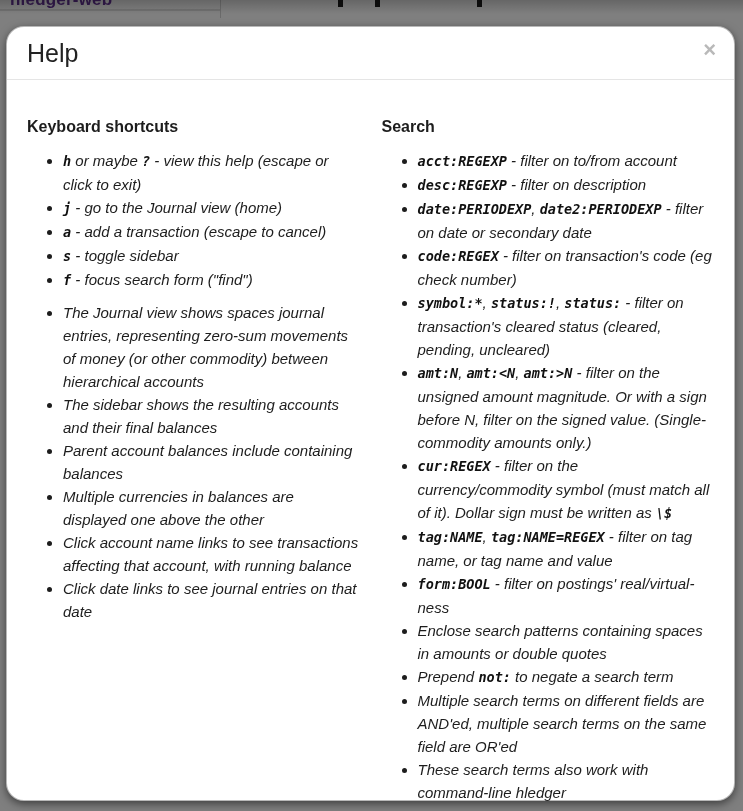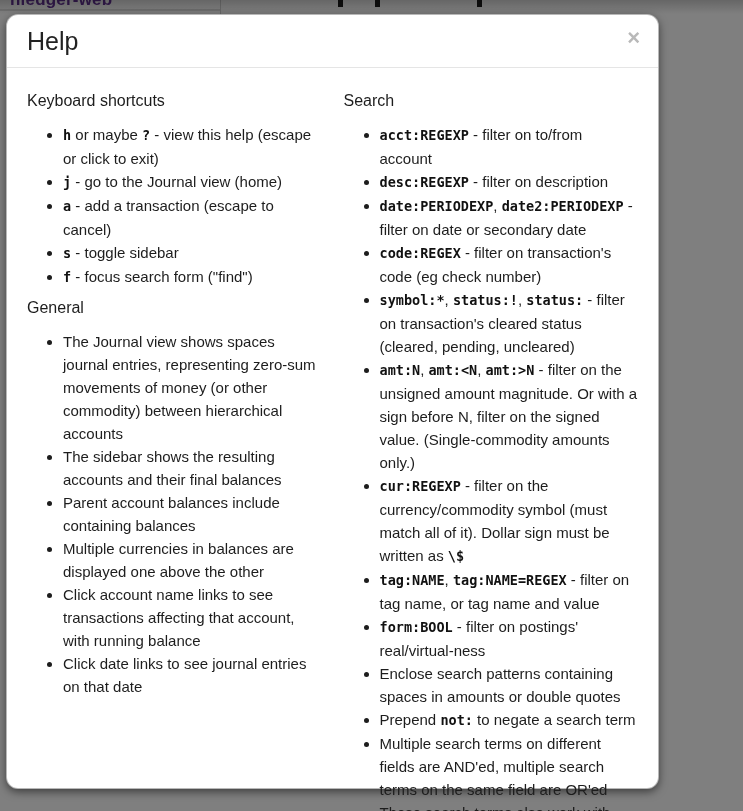--- a/index.html
+++ b/index.html
@@ -20,39 +20,39 @@
   .glyph-mark.m1{left:338px;}
   .glyph-mark.m2{left:375px;}
   .glyph-mark.m3{left:477px;}
   
   .backdrop{
     position:absolute;inset:0;
     background:linear-gradient(to bottom, rgba(0,0,0,0.60), rgba(0,0,0,0.50) 14px, rgba(0,0,0,0.50));
   }
   
   .modal{
-    position:absolute;left:6px;top:14px;width:653px;height:775px;
-    background:#fff;border:1px solid rgba(0,0,0,0.28);border-radius:12px;
+    position:absolute;left:6px;top:26px;width:729px;height:775px;
+    background:#fff;border:1px solid rgba(0,0,0,0.28);border-radius:18px;
     box-shadow:0 3px 9px rgba(0,0,0,0.5);
     box-sizing:border-box;
   }
   .modal-header{
     padding:13px 20px 12px 20px;border-bottom:1px solid #e5e5e5;
     position:relative;
   }
   .modal-title{margin:0;font-size:25px;font-weight:500;color:#222;line-height:27px;}
   .close-btn{
     position:absolute;right:18px;top:13px;border:0;background:none;padding:0;
     font-size:22px;font-weight:700;color:#b9b9b9;line-height:20px;cursor:pointer;
     font-family:"Liberation Sans",sans-serif;
   }
   .modal-body{padding:16px 20px 20px 20px;display:flex;gap:22px;}
   .help-col{flex:1;min-width:0;}
-  .section-heading{font-size:16px;font-weight:400;color:#1d1d1d;margin:7px 0 13px 0;line-height:19px;}
-  .help-col ul{margin:0 0 9px 0;padding-left:36px;}
+  .section-heading{font-size:16px;font-weight:700;color:#1d1d1d;margin:21px 0 13px 0;line-height:19px;}
+  .help-col ul{margin:0 0 9px 0;padding-left:36px;font-style:italic;}
   .help-col li{
     font-size:15px;line-height:23px;color:#1d1d1d;margin:0;
   }
   .help-col code{
     font-family:"DejaVu Sans Mono","Liberation Mono",monospace;
     font-weight:700;font-size:13.5px;color:#111;background:none;
   }
 </style>
 </head>
 <body>
@@ -76,40 +76,39 @@
   <div class="modal-body">
     <div class="help-col">
         <h3 class="section-heading">Keyboard shortcuts</h3>
         <ul>
           <li><code>h</code> or maybe <code>?</code> - view this help (escape or click to exit)</li>
           <li><code>j</code> - go to the Journal view (home)</li>
           <li><code>a</code> - add a transaction (escape to cancel)</li>
           <li><code>s</code> - toggle sidebar</li>
           <li><code>f</code> - focus search form ("find")</li>
         </ul>
-        <h3 class="section-heading">General</h3>
         <ul>
           <li>The Journal view shows spaces journal entries, representing zero-sum movements of money (or other commodity) between hierarchical accounts</li>
           <li>The sidebar shows the resulting accounts and their final balances</li>
           <li>Parent account balances include containing balances</li>
           <li>Multiple currencies in balances are displayed one above the other</li>
           <li>Click account name links to see transactions affecting that account, with running balance</li>
           <li>Click date links to see journal entries on that date</li>
         </ul>
       </div>
     <div class="help-col">
         <h3 class="section-heading">Search</h3>
         <ul>
           <li><code>acct:REGEXP</code> - filter on to/from account</li>
           <li><code>desc:REGEXP</code> - filter on description</li>
           <li><code>date:PERIODEXP</code>, <code>date2:PERIODEXP</code> - filter on date or secondary date</li>
           <li><code>code:REGEX</code> - filter on transaction's code (eg check number)</li>
           <li><code>symbol:*</code>, <code>status:!</code>, <code>status:</code> - filter on transaction's cleared status (cleared, pending, uncleared)</li>
           <li><code>amt:N</code>, <code>amt:&lt;N</code>, <code>amt:&gt;N</code> - filter on the unsigned amount magnitude. Or with a sign before N, filter on the signed value. (Single-commodity amounts only.)</li>
-          <li><code>cur:REGEXP</code> - filter on the currency/commodity symbol (must match all of it). Dollar sign must be written as <code>\$</code></li>
+          <li><code>cur:REGEX</code> - filter on the currency/commodity symbol (must match all of it). Dollar sign must be written as <code>\$</code></li>
           <li><code>tag:NAME</code>, <code>tag:NAME=REGEX</code> - filter on tag name, or tag name and value</li>
           <li><code>form:BOOL</code> - filter on postings' real/virtual-ness</li>
           <li>Enclose search patterns containing spaces in amounts or double quotes</li>
           <li>Prepend <code>not:</code> to negate a search term</li>
           <li>Multiple search terms on different fields are AND'ed, multiple search terms on the same field are OR'ed</li>
           <li>These search terms also work with command-line hledger</li>
         </ul>
       </div>
   </div>
 </div>

